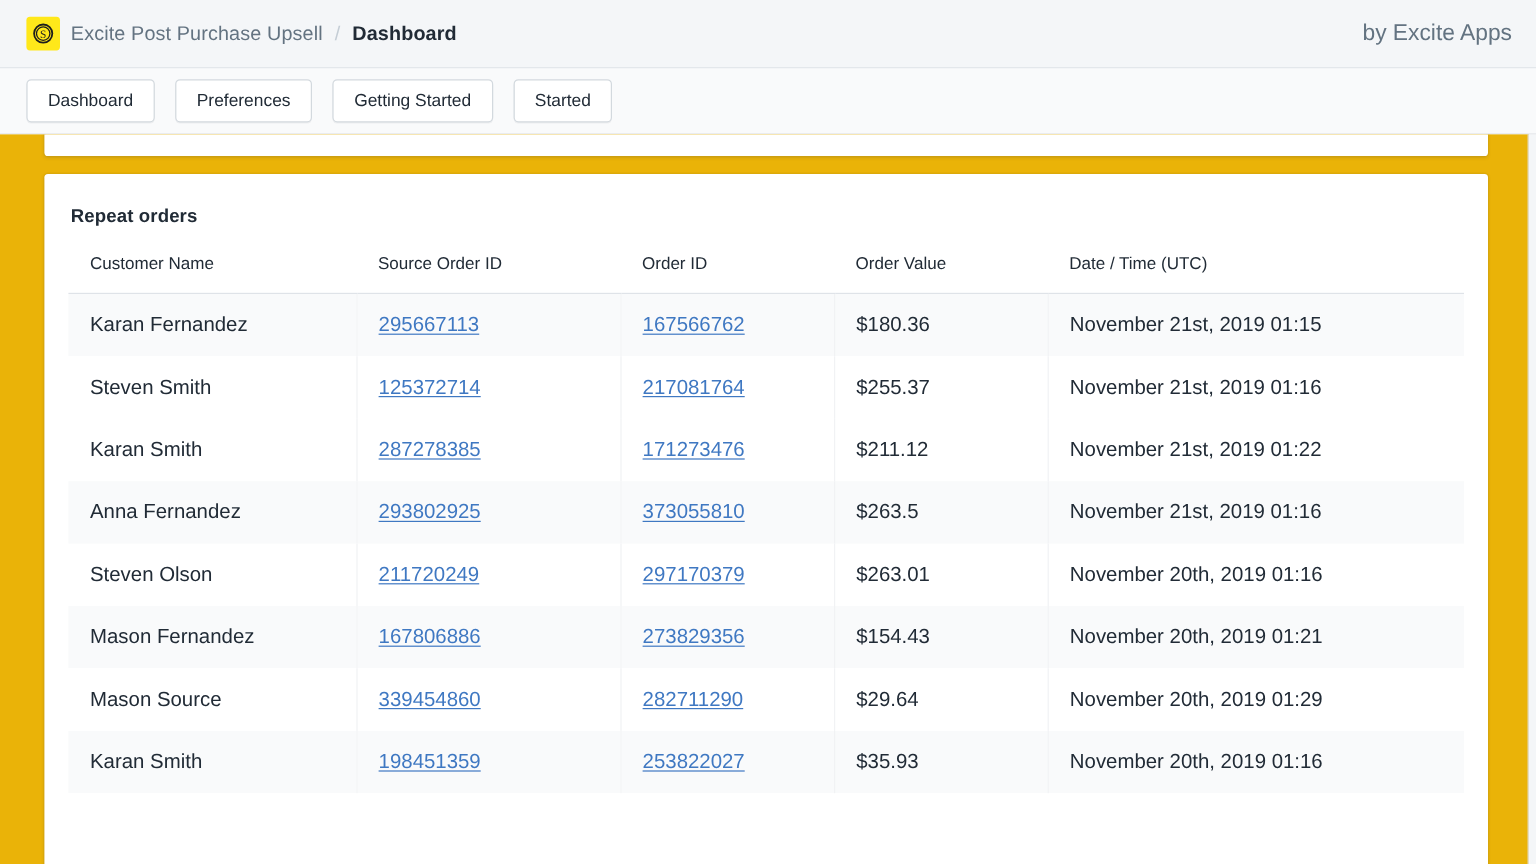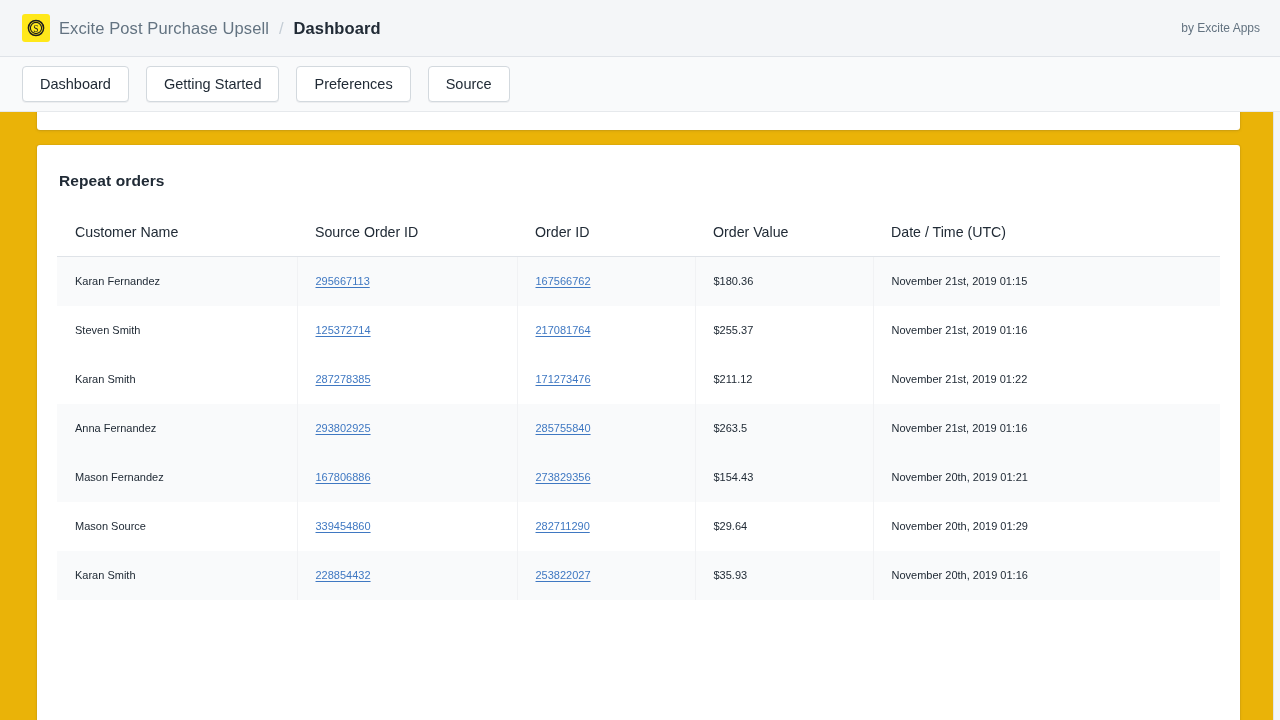--- a/index.html
+++ b/index.html
@@ -51,21 +51,21 @@
     color: #c4cdd5;
     padding: 0 1px;
   }
   .page-title {
     font-size: 16.5px;
     color: #212b36;
     font-weight: 600;
     letter-spacing: 0.1px;
   }
   .byline {
-    font-size: 12px;
+    font-size: 19px;
     color: #637381;
   }
 
   
   .navbar {
     position: absolute;
     top: 57px; left: 0;
     width: 1280px;
     height: 55px;
     background: #f9fafb;
@@ -121,39 +121,39 @@
 
   .card-heading {
     font-size: 15.5px;
     font-weight: 600;
     color: #212b36;
     padding: 27px 0 0 22px;
     letter-spacing: 0.1px;
   }
 
   
-  .table-wrap { padding: 0 20px; margin-top: 26px; }
+  .table-wrap { padding: 0 20px; margin-top: 14px; }
   table {
     width: 100%;
     border-collapse: collapse;
     table-layout: fixed;
   }
   thead th {
     text-align: left;
     font-size: 14.2px;
     font-weight: 400;
     color: #212b36;
     padding: 8px 0 16px 18px;
     border-bottom: 1px solid #dfe3e8;
     background: #ffffff;
   }
   thead th:first-child { padding-left: 18px; }
 
   tbody td {
-    font-size: 11px;
+    font-size: 17px;
     color: #212b36;
     padding: 16px 8px 16px 18px;
     height: 49px;
     border-right: 1px solid #f1f2f4;
     vertical-align: middle;
     white-space: nowrap;
     overflow: hidden;
     text-overflow: ellipsis;
   }
   tbody td:last-child { border-right: none; }
@@ -189,23 +189,23 @@
     </span>
     <span class="app-name">Excite Post Purchase Upsell</span>
     <span class="bc-sep">/</span>
     <span class="page-title">Dashboard</span>
   </div>
   <div class="byline">by Excite Apps</div>
 </div>
 
 <div class="navbar">
   <button class="nav-btn">Dashboard</button>
+  <button class="nav-btn">Preferences</button>
   <button class="nav-btn">Getting Started</button>
-  <button class="nav-btn">Preferences</button>
-  <button class="nav-btn">Source</button>
+  <button class="nav-btn">Started</button>
 </div>
 
 <div class="content-area">
 
   <div class="card card-partial"></div>
 
   <div class="card card-main">
     <div class="card-heading">Repeat orders</div>
 
     <div class="table-wrap">
@@ -244,41 +244,48 @@
             <tr class="plain">
               <td>Karan Smith</td>
               <td><a>287278385</a></td>
               <td><a>171273476</a></td>
               <td>$211.12</td>
               <td>November 21st, 2019 01:22</td>
             </tr>
             <tr class="striped">
               <td>Anna Fernandez</td>
               <td><a>293802925</a></td>
-              <td><a>285755840</a></td>
+              <td><a>373055810</a></td>
               <td>$263.5</td>
               <td>November 21st, 2019 01:16</td>
+            </tr>
+            <tr class="plain">
+              <td>Steven Olson</td>
+              <td><a>211720249</a></td>
+              <td><a>297170379</a></td>
+              <td>$263.01</td>
+              <td>November 20th, 2019 01:16</td>
             </tr>
             <tr class="striped">
               <td>Mason Fernandez</td>
               <td><a>167806886</a></td>
               <td><a>273829356</a></td>
               <td>$154.43</td>
               <td>November 20th, 2019 01:21</td>
             </tr>
             <tr class="plain">
               <td>Mason Source</td>
               <td><a>339454860</a></td>
               <td><a>282711290</a></td>
               <td>$29.64</td>
               <td>November 20th, 2019 01:29</td>
             </tr>
             <tr class="striped">
               <td>Karan Smith</td>
-              <td><a>228854432</a></td>
+              <td><a>198451359</a></td>
               <td><a>253822027</a></td>
               <td>$35.93</td>
               <td>November 20th, 2019 01:16</td>
             </tr>
           </tbody>
       </table>
     </div>
   </div>
 
 </div>

